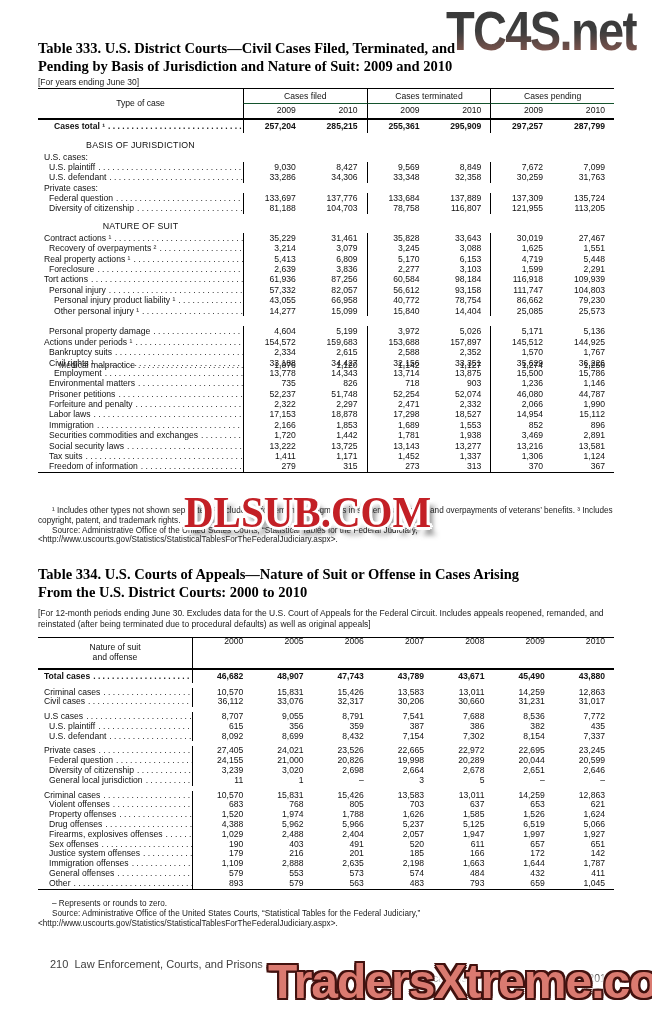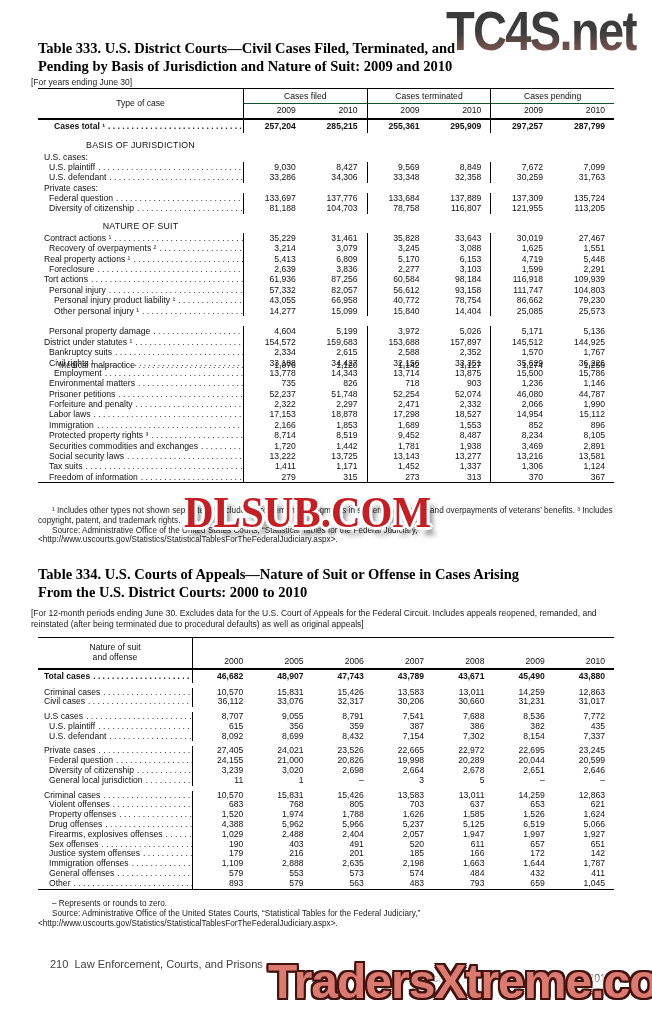--- a/index.html
+++ b/index.html
@@ -4,33 +4,33 @@
 <style>
   * { margin:0; padding:0; box-sizing:border-box; }
   body { background:#888; font-family:"Liberation Sans", sans-serif; }
   .page { position:relative; width:652px; height:1024px; background:#ffffff; overflow:hidden;
           margin:0 auto; color:#111; }
 
   
   .tbl-title { position:absolute; left:38px; width:585px;
                font-family:"Liberation Serif", serif; font-weight:bold;
                font-size:14.5px; line-height:17.5px; color:#000; }
-  .tbl-note  { position:absolute; left:31px; width:576px; font-size:8.5px; line-height:10.5px; color:#1a1a1a; }
+  .tbl-note  { position:absolute; left:38px; width:576px; font-size:8.5px; line-height:10.5px; color:#1a1a1a; }
 
   
   .tbl { position:absolute; left:38px; width:576px; }
   .thead { border-top:1px solid #000; border-bottom:2px solid #000; display:grid; }
   .t333 .thead { grid-template-columns:205px repeat(6,1fr); grid-template-rows:15px 14px; }
   .t334 .thead { grid-template-columns:154px repeat(7,1fr); grid-template-rows:30px; }
   .thead .stubhead { display:flex; flex-direction:column; align-items:center; justify-content:center;
                      font-size:8.6px; line-height:9.6px; }
   .t333 .thead .stubhead { grid-row:1 / span 2; grid-column:1; }
   .ghead { text-align:center; font-size:8.6px; line-height:14px; border-left:1px solid #000; border-bottom:1px solid #14532d; }
   .yhead { text-align:right; font-size:8.6px; line-height:13px; padding-right:9px; }
-  .t334 .yhead { display:flex; align-items:flex-end; justify-content:flex-end; padding-bottom:0; }
+  .t334 .yhead { display:flex; align-items:flex-end; justify-content:flex-end; padding-bottom:20px; }
   .vline { border-left:1px solid #000; }
 
   .tbody { border-bottom:1.5px solid #000; }
   .row { display:grid; align-items:baseline; }
   .t333 .row { grid-template-columns:205px repeat(6,1fr); height:10.4px; line-height:10.4px; }
   .t334 .row { grid-template-columns:154px repeat(7,1fr); height:9.8px; line-height:9.8px; }
   .row.first { height:12.5px; line-height:12.5px; }
   .t333 .row.gap { height:6px; } .t334 .row.gap { height:5px; }
   .row.sectionrow { height:13px; line-height:13px; }
   .row .stub { display:flex; align-items:baseline; overflow:hidden; font-size:8.6px; white-space:nowrap; }
@@ -333,21 +333,21 @@
           </div>
           <div class="cell vline">4,604</div>
           <div class="cell">5,199</div>
           <div class="cell vline">3,972</div>
           <div class="cell">5,026</div>
           <div class="cell vline">5,171</div>
           <div class="cell">5,136</div>
         </div>
         <div class="row">
           <div class="stub">
-            <span class="ind0">District under statutes ¹</span>
+            <span class="ind0">Actions under periods ¹</span>
             <span class="leader"></span>
           </div>
           <div class="cell vline">154,572</div>
           <div class="cell">159,683</div>
           <div class="cell vline">153,688</div>
           <div class="cell">157,897</div>
           <div class="cell vline">145,512</div>
           <div class="cell">144,925</div>
         </div>
         <div class="row">
@@ -438,32 +438,20 @@
           <div class="stub">
             <span class="ind1">Immigration</span>
             <span class="leader"></span>
           </div>
           <div class="cell vline">2,166</div>
           <div class="cell">1,853</div>
           <div class="cell vline">1,689</div>
           <div class="cell">1,553</div>
           <div class="cell vline">852</div>
           <div class="cell">896</div>
-        </div>
-        <div class="row">
-          <div class="stub">
-            <span class="ind1">Protected property rights ³</span>
-            <span class="leader"></span>
-          </div>
-          <div class="cell vline">8,714</div>
-          <div class="cell">8,519</div>
-          <div class="cell vline">9,452</div>
-          <div class="cell">8,487</div>
-          <div class="cell vline">8,234</div>
-          <div class="cell">8,105</div>
         </div>
         <div class="row">
           <div class="stub">
             <span class="ind1">Securities commodities and exchanges</span>
             <span class="leader"></span>
           </div>
           <div class="cell vline">1,720</div>
           <div class="cell">1,442</div>
           <div class="cell vline">1,781</div>
           <div class="cell">1,938</div>

